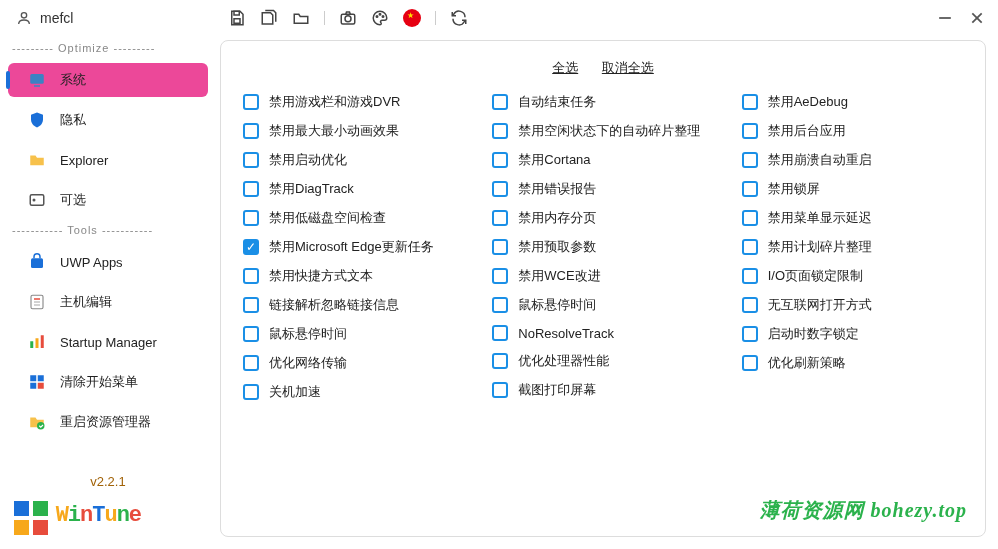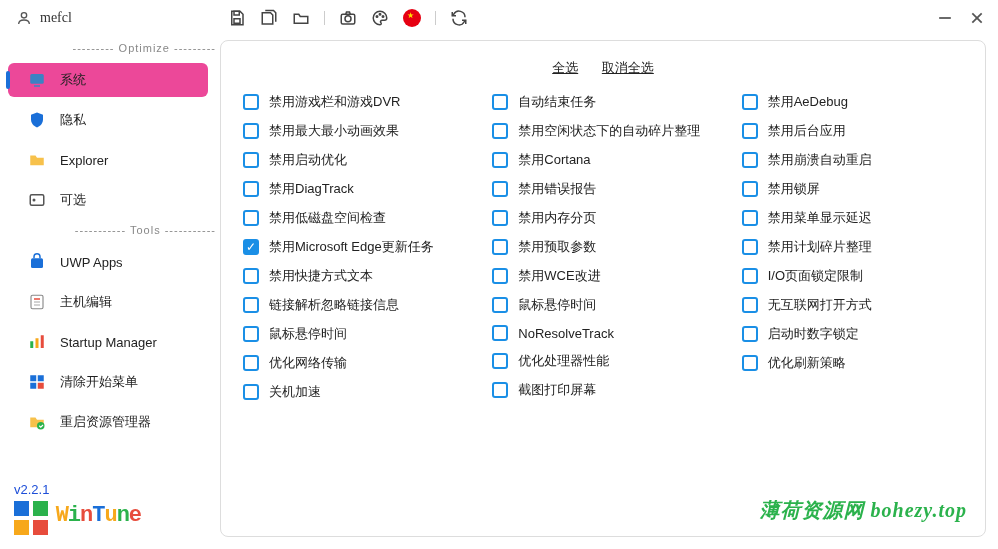--- a/index.html
+++ b/index.html
@@ -12,21 +12,20 @@
   height: 549px;
   overflow: hidden;
   position: relative;
 }
 .app { display: flex; flex-direction: column; height: 100%; }
 .titlebar {
   height: 36px;
   display: flex;
   align-items: center;
   padding: 0 8px;
-  font-family: Liberation Serif, serif;
 }
 .titlebar .user {
   display: flex; align-items: center; gap: 8px;
   width: 200px;
   padding-left: 8px;
 }
 .titlebar .user-icon { width:16px; height:16px; color:#555; }
 .titlebar .user-name { font-size: 14px; color:#333; }
 .titlebar .tools {
   display:flex; align-items:center; gap:14px;
@@ -42,42 +41,42 @@
 .body { flex:1; display:flex; overflow:hidden; }
 .sidebar {
   width: 216px;
   display:flex; flex-direction:column;
   padding-top: 2px;
   position:relative;
 }
 .section-label {
   color:#888;
   font-size:11px;
-  text-align:right;
+  text-align:left;
   letter-spacing:1px;
-  padding: 4px 0 6px;
+  padding: 4px 12px 6px;
 }
 .nav-item {
   display:flex; align-items:center; gap:14px;
   padding: 8px 10px 8px 20px;
   margin: 3px 8px;
   border-radius: 6px;
   cursor:pointer;
 }
 .nav-item.active { background:#ec4899; position:relative; }
 .nav-item.active::before {
   content:""; position:absolute; left:-2px; top:8px; bottom:8px; width:4px; background:#1a6fd8; border-radius:2px;
 }
 .nav-item .nav-icon { width:18px; height:18px; display:flex; align-items:center; justify-content:center; }
 .nav-item .nav-label { font-size:13px; color:#222; }
 .sidebar-footer {
   margin-top:auto;
   padding: 10px 14px 14px;
 }
-.version { text-align:left; color:#1d4ed8; font-size:13px; margin-bottom:4px; }
+.version { text-align:center; color:#a16207; font-size:13px; margin-bottom:12px; }
 .wintune-logo {
   font-family: "Courier New", monospace;
   font-size: 22px;
   font-weight: bold;
   letter-spacing: -1px;
 }
 .wintune-logo .w1{color:#f7a81b;} .wintune-logo .w2{color:#2bb24c;} .wintune-logo .w3{color:#e74c3c;} .wintune-logo .w4{color:#1a6fd8;}
 .logo-sq { display:inline-block; vertical-align:middle; margin-right:4px; position:relative; width:34px; height:34px; }
 .logo-sq span{position:absolute;width:15px;height:15px;}
 .logo-sq .a{background:#1a6fd8;left:0;top:0;} .logo-sq .b{background:#2bb24c;right:0;top:0;}

